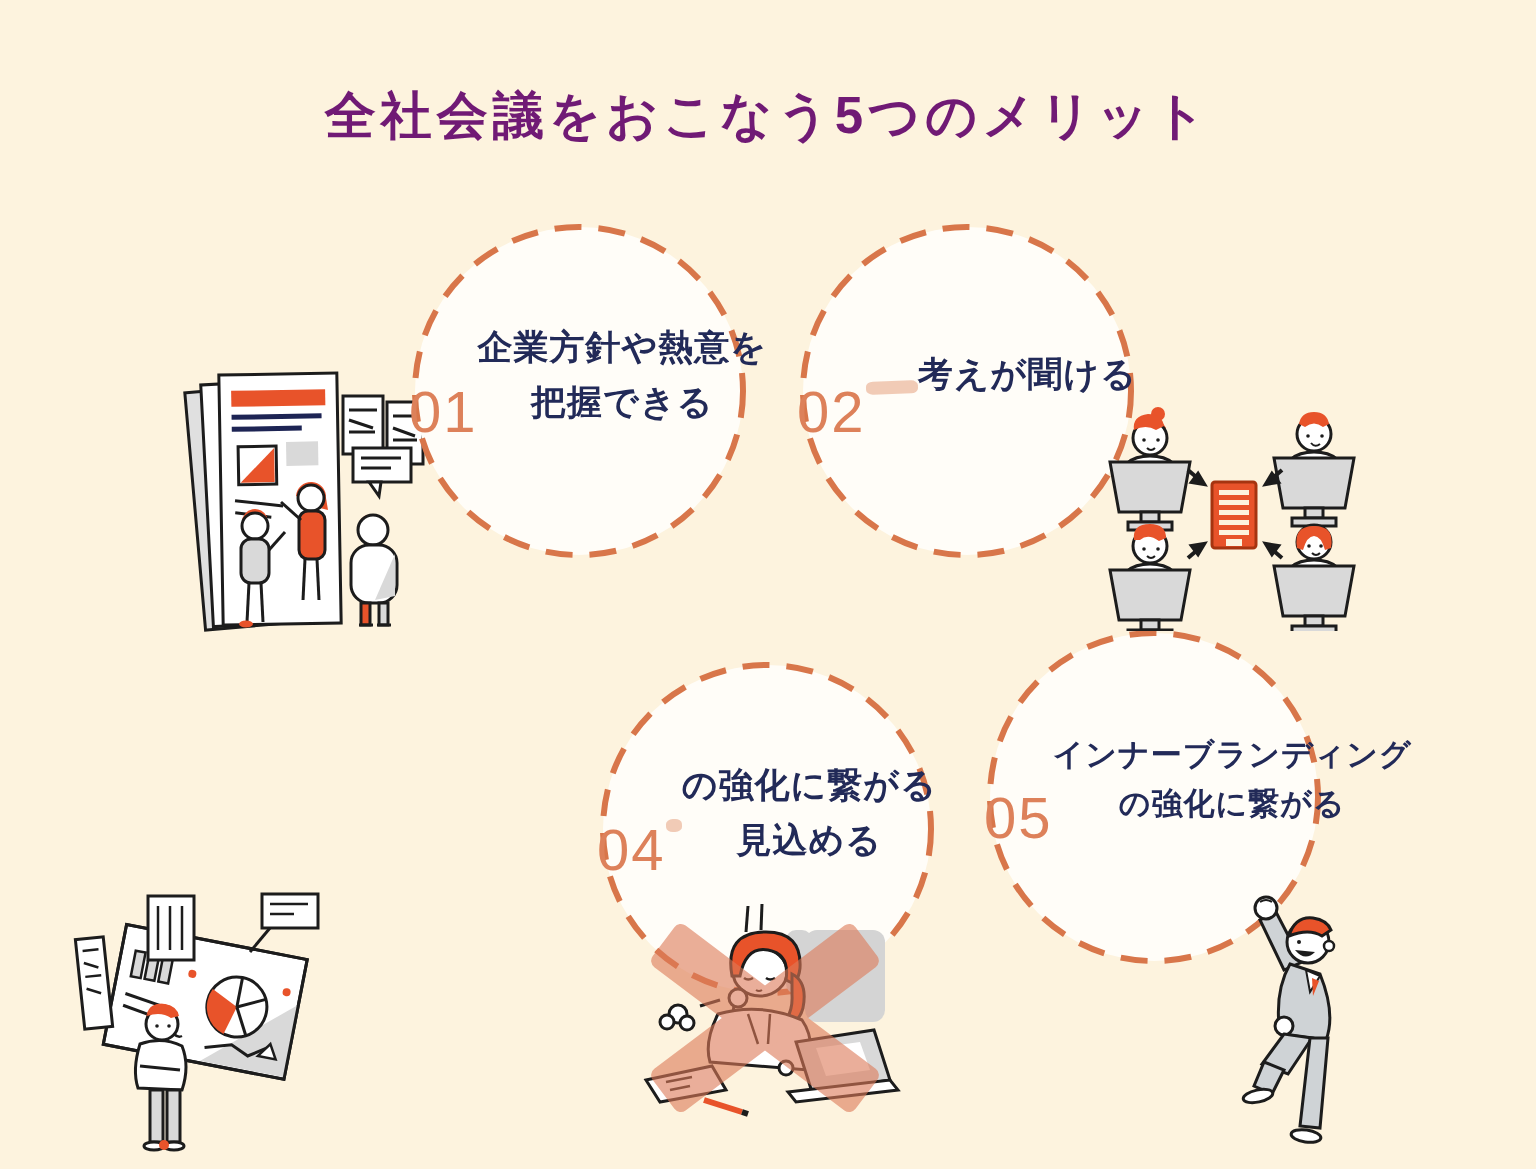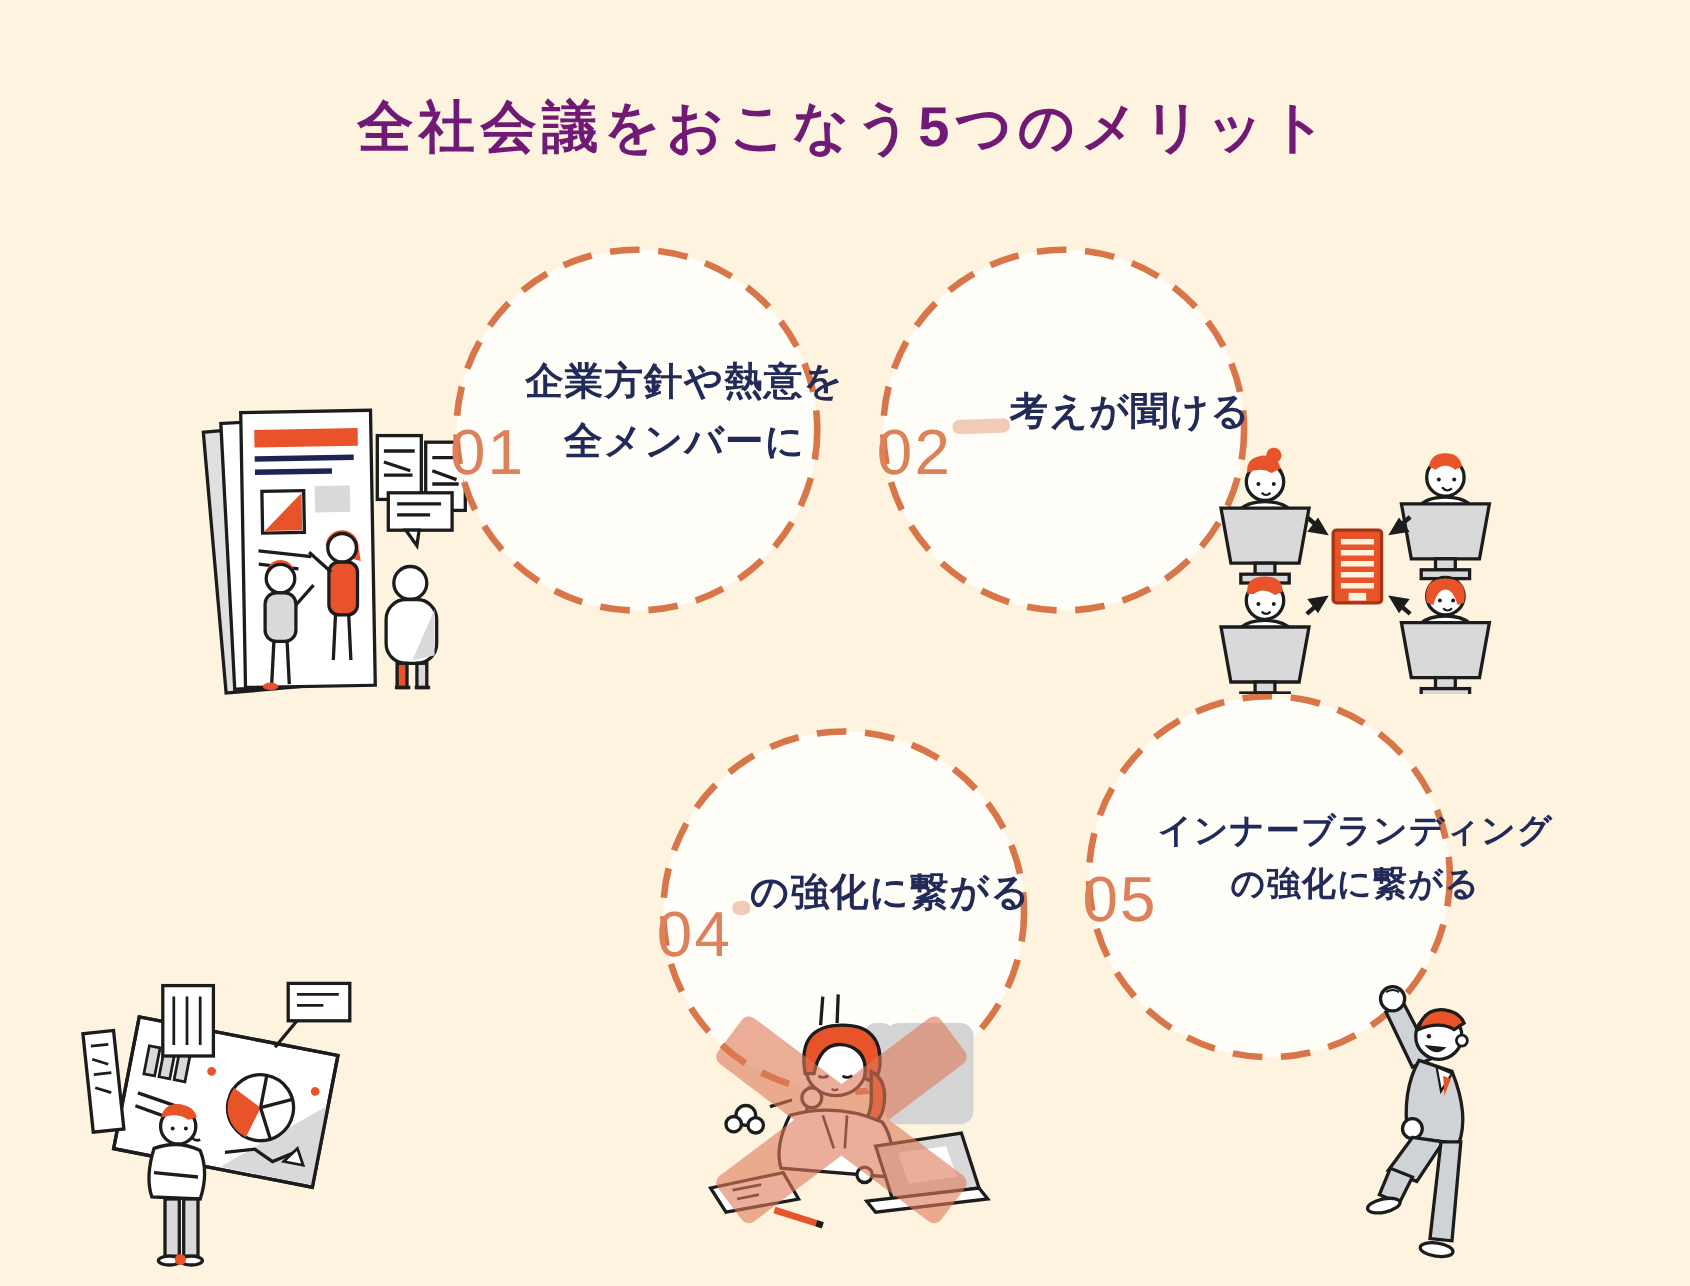--- a/index.html
+++ b/index.html
@@ -89,21 +89,21 @@
 
   <div class="circle c1">
     <svg class="ring" width="340" height="340" viewBox="0 0 340 340">
       <circle cx="170" cy="170" r="164" fill="#fffdf8" stroke="#d8764a" stroke-width="6" stroke-dasharray="27 17"></circle>
     </svg>
     <div class="content">
       <div class="num">01</div>
       <div class="brush"></div>
       <div class="lines">
         <div class="line">企業方針や熱意を</div>
-        <div class="line">全メンバーに</div>
+        <div class="line">把握できる</div>
       </div>
     </div>
   </div>
 
   <div class="circle c2">
     <svg class="ring" width="340" height="340" viewBox="0 0 340 340">
       <circle cx="170" cy="170" r="164" fill="#fffdf8" stroke="#d8764a" stroke-width="6" stroke-dasharray="27 17"></circle>
     </svg>
     <div class="content">
       <div class="num">02</div>
@@ -117,20 +117,21 @@
 
   <div class="circle c4">
     <svg class="ring" width="340" height="340" viewBox="0 0 340 340">
       <circle cx="170" cy="170" r="164" fill="#fffdf8" stroke="#d8764a" stroke-width="6" stroke-dasharray="27 17"></circle>
     </svg>
     <div class="content">
       <div class="num">04</div>
       <div class="brush"></div>
       <div class="lines">
         <div class="line">の強化に繋がる</div>
+        <div class="line">見込める</div>
       </div>
     </div>
   </div>
 
   <div class="circle c5">
     <svg class="ring" width="340" height="340" viewBox="0 0 340 340">
       <circle cx="170" cy="170" r="164" fill="#fffdf8" stroke="#d8764a" stroke-width="6" stroke-dasharray="27 17"></circle>
     </svg>
     <div class="content">
       <div class="num">05</div>

